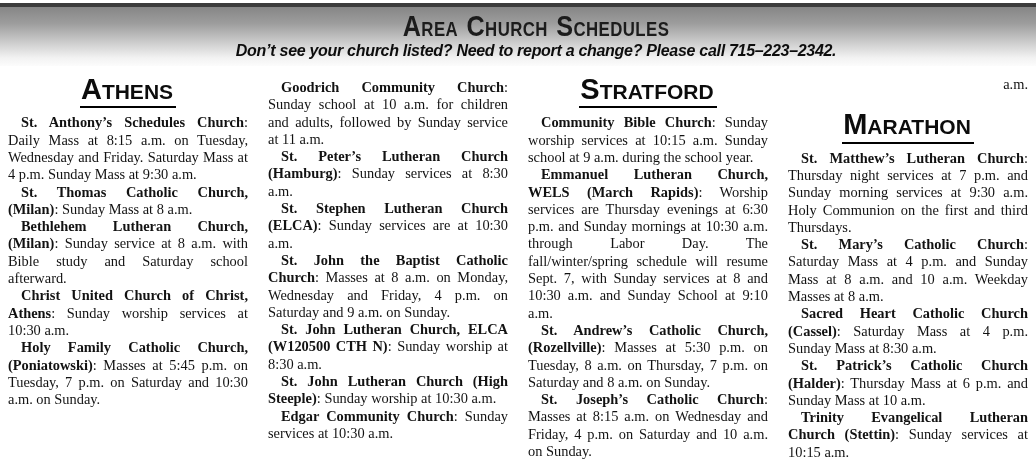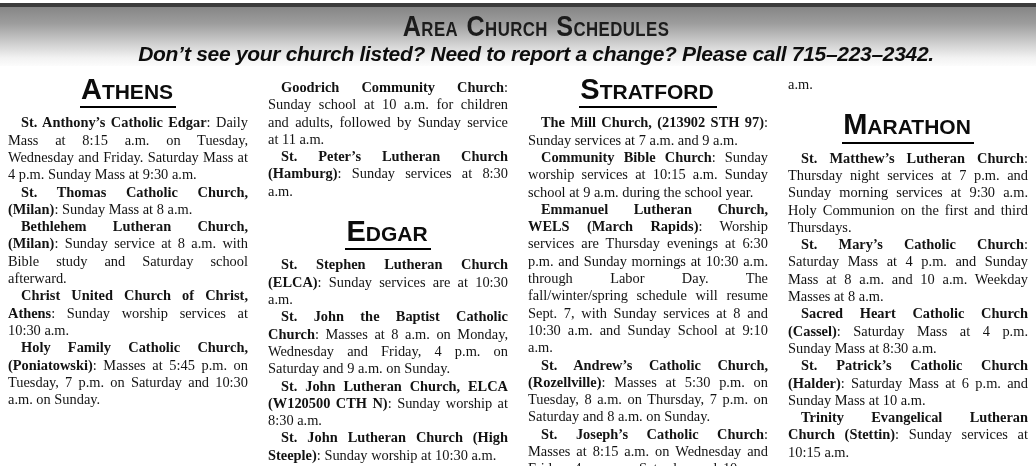--- a/index.html
+++ b/index.html
@@ -22,89 +22,87 @@
     font-weight:bold;color:#1c1c1c;
     padding-top:4px;line-height:1;
     transform:scaleX(0.84);transform-origin:50% 0;
     letter-spacing:0.5px;
   }
   .tw{display:inline-block;text-transform:uppercase;font-size:20px;margin:0 5px;}
   .tw::first-letter{font-size:30px;}
   .subtitle{
     font-family:"Liberation Sans", sans-serif;
     font-weight:bold;font-style:italic;
-    font-size:21px;letter-spacing:-0.3px;
+    font-size:16px;letter-spacing:-0.3px;
     color:#0d0d0d;margin-top:1px;
   }
   
   .cols{display:flex;gap:20px;padding:2px 8px 0 8px;}
   .col{flex:1;min-width:0;font-size:14.4px;line-height:17.3px;}
   .sec{
     text-align:center;margin:15px 0 6px 0;
     font-family:"Liberation Sans", sans-serif;font-weight:bold;color:#0c0c0c;
   }
   .col > .sec:first-child{margin-top:5px;}
   .secw{
     display:inline-block;text-transform:uppercase;
     font-size:21px;line-height:1.15;
     border-bottom:2.5px solid #000;padding:0 3px 0 1px;
   }
   .secw::first-letter{font-size:29px;}
   .entry{margin:0;text-indent:13px;text-align:justify;}
   .entry .nm{font-weight:bold;margin-top:28px;}
-  .cont{margin:8px 0 0 0;text-indent:0;text-align:left;}
+  .cont{margin:8px 0 0 0;text-indent:0;text-align:right;}
 </style>
 </head>
 <body>
 
 <div class="masthead">
   <div class="title">
     <span class="tw">Area</span><span class="tw">Church</span><span class="tw">Schedules</span>
   </div>
   <div class="subtitle">Don’t see your church listed? Need to report a change? Please call 715–223–2342.</div>
 </div>
 
 <div class="cols">
 
   <div class="col">
     <h2 class="sec"><span class="secw">Athens</span></h2>
-    <p class="entry"><b class="nm">St. Anthony’s Catholic Edgar</b><span>: </span><span>Daily Mass at 8:15 a.m. on Tuesday, Wednesday and Friday. Saturday Mass at 4 p.m. Sunday Mass at 9:30 a.m.</span></p>
+    <p class="entry"><b class="nm">St. Anthony’s Schedules Church</b><span>: </span><span>Daily Mass at 8:15 a.m. on Tuesday, Wednesday and Friday. Saturday Mass at 4 p.m. Sunday Mass at 9:30 a.m.</span></p>
     <p class="entry"><b class="nm">St. Thomas Catholic Church, (Milan)</b><span>: </span><span>Sunday Mass at 8 a.m.</span></p>
     <p class="entry"><b class="nm">Bethlehem Lutheran Church, (Milan)</b><span>: </span><span>Sunday service at 8 a.m. with Bible study and Saturday school afterward.</span></p>
     <p class="entry"><b class="nm">Christ United Church of Christ, Athens</b><span>: </span><span>Sunday worship services at 10:30 a.m.</span></p>
     <p class="entry"><b class="nm">Holy Family Catholic Church, (Poniatowski)</b><span>: </span><span>Masses at 5:45 p.m. on Tuesday, 7 p.m. on Saturday and 10:30 a.m. on Sunday.</span></p>
 
   </div>
 
   <div class="col">
     <p class="entry" style="margin-top:11px"><b class="nm">Goodrich Community Church</b><span>: </span><span>Sunday school at 10 a.m. for children and adults, followed by Sunday service at 11 a.m.</span></p>
     <p class="entry"><b class="nm">St. Peter’s Lutheran Church (Hamburg)</b><span>: </span><span>Sunday services at 8:30 a.m.</span></p>
-    <h2 class="sec"><span class="secw">Edgar</span></h2>
     <p class="entry"><b class="nm">St. Stephen Lutheran Church (ELCA)</b><span>: </span><span>Sunday services are at 10:30 a.m.</span></p>
     <p class="entry"><b class="nm">St. John the Baptist Catholic Church</b><span>: </span><span>Masses at 8 a.m. on Monday, Wednesday and Friday, 4 p.m. on Saturday and 9 a.m. on Sunday.</span></p>
     <p class="entry"><b class="nm">St. John Lutheran Church, ELCA (W120500 CTH N)</b><span>: </span><span>Sunday worship at 8:30 a.m.</span></p>
     <p class="entry"><b class="nm">St. John Lutheran Church (High Steeple)</b><span>: </span><span>Sunday worship at 10:30 a.m.</span></p>
     <p class="entry"><b class="nm">Edgar Community Church</b><span>: </span><span>Sunday services at 10:30 a.m.</span></p>
 
   </div>
 
   <div class="col">
     <h2 class="sec"><span class="secw">Stratford</span></h2>
-    <p class="entry"><b class="nm">The Mill Church, (213902 STH 97)</b><span>: </span><span>Sunday services at 7 a.m. and 9 a.m.</span></p>
     <p class="entry"><b class="nm">Community Bible Church</b><span>: </span><span>Sunday worship services at 10:15 a.m. Sunday school at 9 a.m. during the school year.</span></p>
     <p class="entry"><b class="nm">Emmanuel Lutheran Church, WELS (March Rapids)</b><span>: </span><span>Worship services are Thursday evenings at 6:30 p.m. and Sunday mornings at 10:30 a.m. through Labor Day. The fall/winter/spring schedule will resume Sept. 7, with Sunday services at 8 and 10:30 a.m. and Sunday School at 9:10 a.m.</span></p>
     <p class="entry"><b class="nm">St. Andrew’s Catholic Church, (Rozellville)</b><span>: </span><span>Masses at 5:30 p.m. on Tuesday, 8 a.m. on Thursday, 7 p.m. on Saturday and 8 a.m. on Sunday.</span></p>
     <p class="entry"><b class="nm">St. Joseph’s Catholic Church</b><span>: </span><span>Masses at 8:15 a.m. on Wednesday and Friday, 4 p.m. on Saturday and 10 a.m. on Sunday.</span></p>
 
   </div>
 
   <div class="col">
     <p class="cont">a.m.</p>
     <h2 class="sec"><span class="secw">Marathon</span></h2>
     <p class="entry"><b class="nm">St. Matthew’s Lutheran Church</b><span>: </span><span>Thursday night services at 7 p.m. and Sunday morning services at 9:30 a.m. Holy Communion on the first and third Thursdays.</span></p>
     <p class="entry"><b class="nm">St. Mary’s Catholic Church</b><span>: </span><span>Saturday Mass at 4 p.m. and Sunday Mass at 8 a.m. and 10 a.m. Weekday Masses at 8 a.m.</span></p>
     <p class="entry"><b class="nm">Sacred Heart Catholic Church (Cassel)</b><span>: </span><span>Saturday Mass at 4 p.m. Sunday Mass at 8:30 a.m.</span></p>
-    <p class="entry"><b class="nm">St. Patrick’s Catholic Church (Halder)</b><span>: </span><span>Saturday Mass at 6 p.m. and Sunday Mass at 10 a.m.</span></p>
+    <p class="entry"><b class="nm">St. Patrick’s Catholic Church (Halder)</b><span>: </span><span>Thursday Mass at 6 p.m. and Sunday Mass at 10 a.m.</span></p>
     <p class="entry"><b class="nm">Trinity Evangelical Lutheran Church (Stettin)</b><span>: </span><span>Sunday services at 10:15 a.m.</span></p>
 
   </div>
 
 </div>
 
 </body></html>

